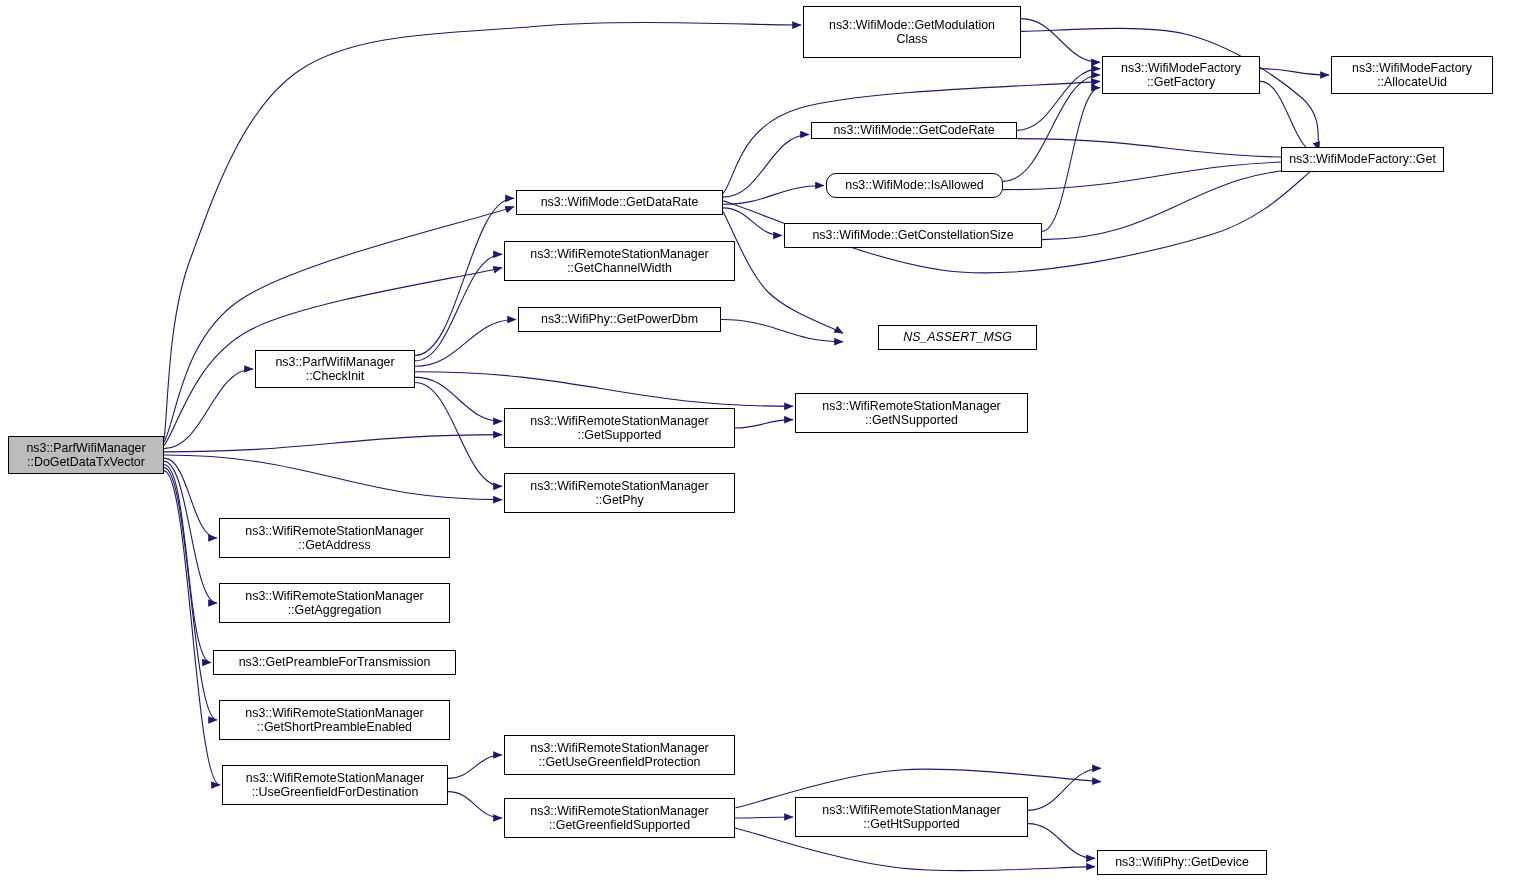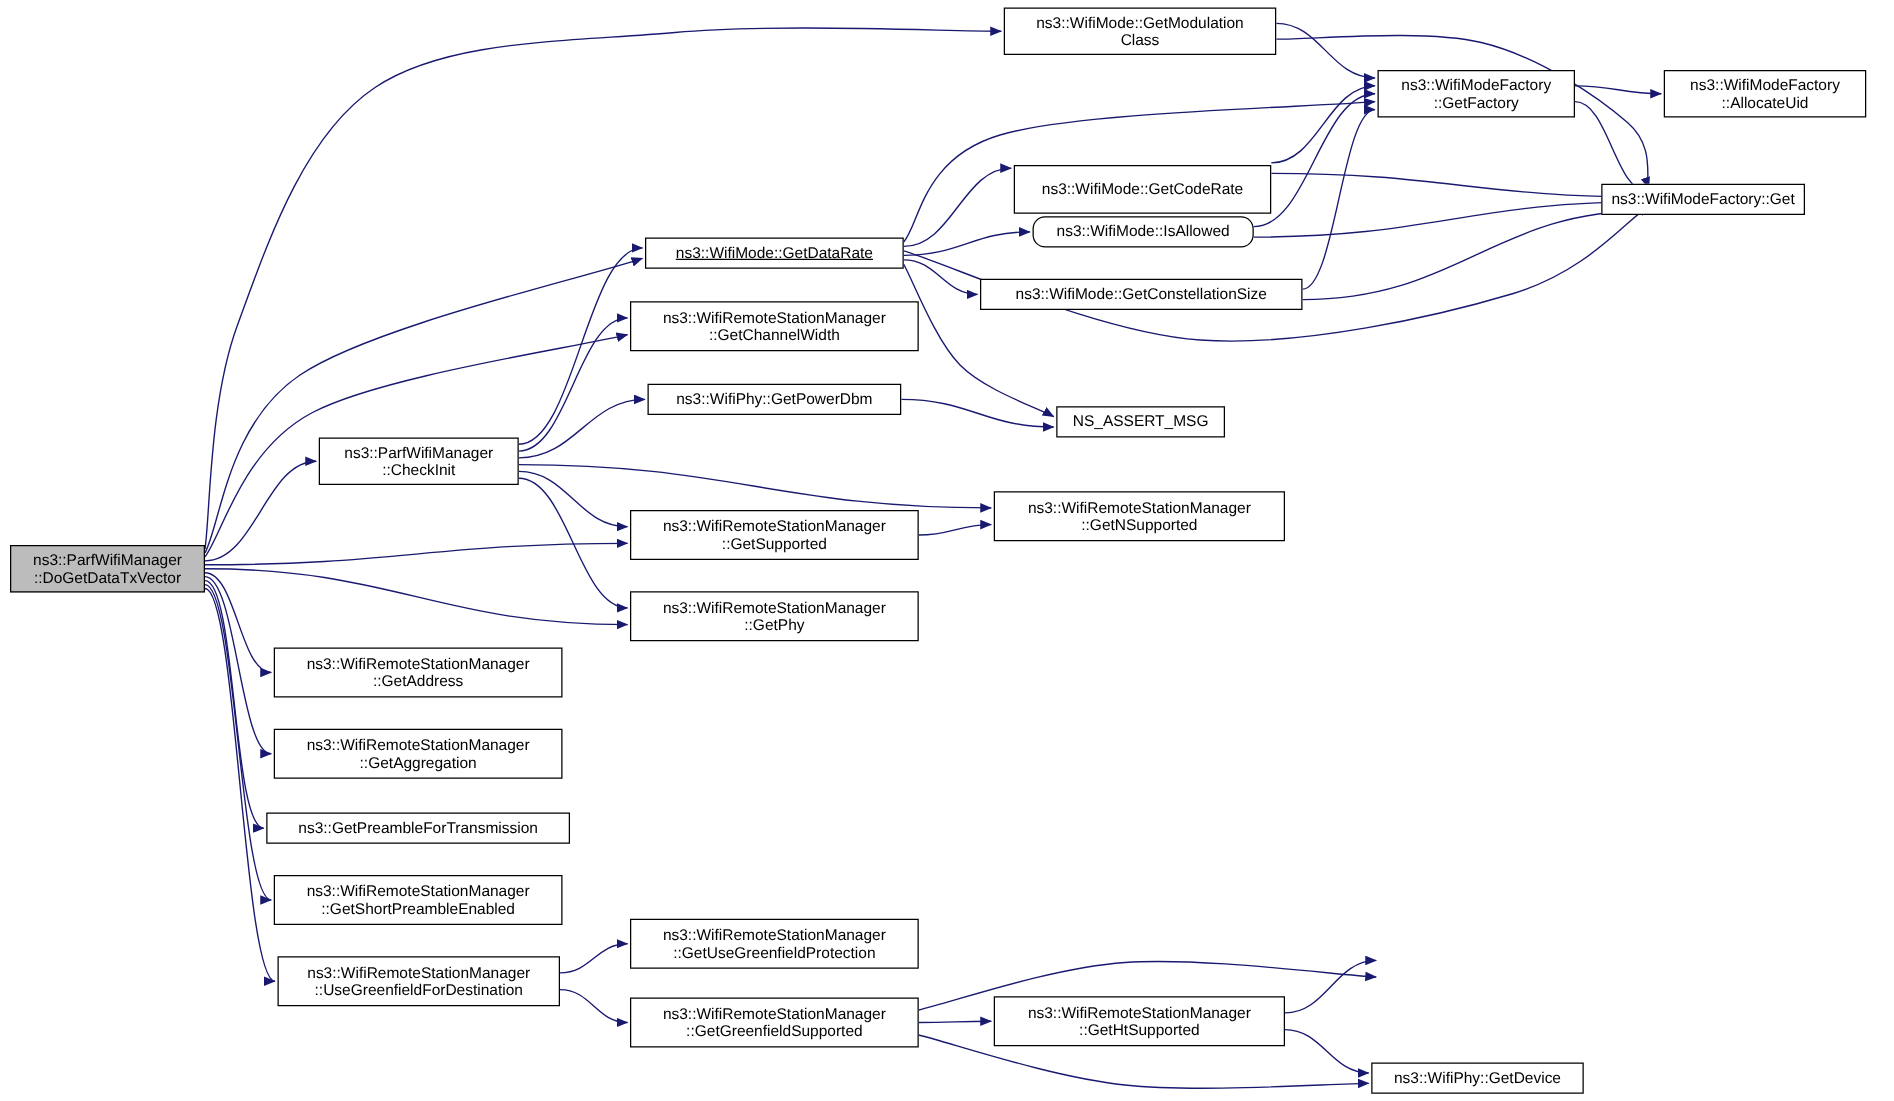--- a/index.html
+++ b/index.html
@@ -81,35 +81,35 @@
       <path d="M735,818 C761.1,818 766.9,817 793,817" class="edge" stroke="#191970" marker-end="url(#arrow)"></path>
       <path d="M735,808 C762.5,801.7 839.0,774.4 900,770 C961.0,765.6 1067.5,779.7 1101,781.6666666666666" class="edge" stroke="#191970" marker-end="url(#arrow)"></path>
       <path d="M735,828 C762.5,834.7 840.0,861.6 900,868 C960.0,874.4 1062.5,866.9 1095,866.6666666666666" class="edge" stroke="#191970" marker-end="url(#arrow)"></path>
       <path d="M1028,810.3333333333334 C1060.85,810.3333333333334 1068.15,768.3333333333334 1101,768.3333333333334" class="edge" stroke="#191970" marker-end="url(#arrow)"></path>
       <path d="M1028,823.6666666666666 C1058.15,823.6666666666666 1064.85,858.3333333333334 1095,858.3333333333334" class="edge" stroke="#191970" marker-end="url(#arrow)"></path>
     </svg>
     <div class="node highlight" style="left: 8px; top: 436px; width: 156px; height: 38px;">ns3::ParfWifiManager
 ::DoGetDataTxVector</div>
     <div class="node" style="left: 255px; top: 350px; width: 160px; height: 38px;">ns3::ParfWifiManager
 ::CheckInit</div>
-    <div class="node" style="left: 803px; top: 6px; width: 218px; height: 38px;">ns3::WifiMode::GetModulation
+    <div class="node" style="left: 803px; top: 6px; width: 218px; height: 52px;">ns3::WifiMode::GetModulation
 Class</div>
     <div class="node" style="left: 1102px; top: 56px; width: 158px; height: 38px;">ns3::WifiModeFactory
 ::GetFactory</div>
     <div class="node" style="left: 1331px; top: 56px; width: 162px; height: 38px;">ns3::WifiModeFactory
 ::AllocateUid</div>
-    <div class="node" style="left: 811px; top: 132px; width: 206px; height: 39px;">ns3::WifiMode::GetCodeRate</div>
+    <div class="node" style="left: 811px; top: 122px; width: 206px; height: 17px;">ns3::WifiMode::GetCodeRate</div>
     <div class="node" style="left: 1281px; top: 147px; width: 163px; height: 25px;">ns3::WifiModeFactory::Get</div>
     <div class="node" style="left: 826px; top: 173px; width: 177px; height: 25px; border-radius: 10px;">ns3::WifiMode::IsAllowed</div>
-    <div class="node" style="left: 516px; top: 190px; width: 207px; height: 25px; text-decoration: underline;">ns3::WifiMode::GetDataRate</div>
+    <div class="node" style="left: 516px; top: 190px; width: 207px; height: 25px;">ns3::WifiMode::GetDataRate</div>
     <div class="node" style="left: 784px; top: 223px; width: 258px; height: 25px;">ns3::WifiMode::GetConstellationSize</div>
     <div class="node" style="left: 504px; top: 241px; width: 231px; height: 40px;">ns3::WifiRemoteStationManager
 ::GetChannelWidth</div>
     <div class="node" style="left: 518px; top: 307px; width: 203px; height: 25px;">ns3::WifiPhy::GetPowerDbm</div>
-    <div class="node" style="left: 845px; top: 325px; width: 135px; height: 25px;">NS_ASSERT_MSG</div>
+    <div class="node" style="left: 878px; top: 325px; width: 159px; height: 25px; font-style: italic;">NS_ASSERT_MSG</div>
     <div class="node" style="left: 795px; top: 393px; width: 233px; height: 40px;">ns3::WifiRemoteStationManager
 ::GetNSupported</div>
     <div class="node" style="left: 504px; top: 408px; width: 231px; height: 40px;">ns3::WifiRemoteStationManager
 ::GetSupported</div>
     <div class="node" style="left: 504px; top: 473px; width: 231px; height: 40px;">ns3::WifiRemoteStationManager
 ::GetPhy</div>
     <div class="node" style="left: 219px; top: 518px; width: 231px; height: 40px;">ns3::WifiRemoteStationManager
 ::GetAddress</div>
     <div class="node" style="left: 219px; top: 583px; width: 231px; height: 40px;">ns3::WifiRemoteStationManager
 ::GetAggregation</div>

